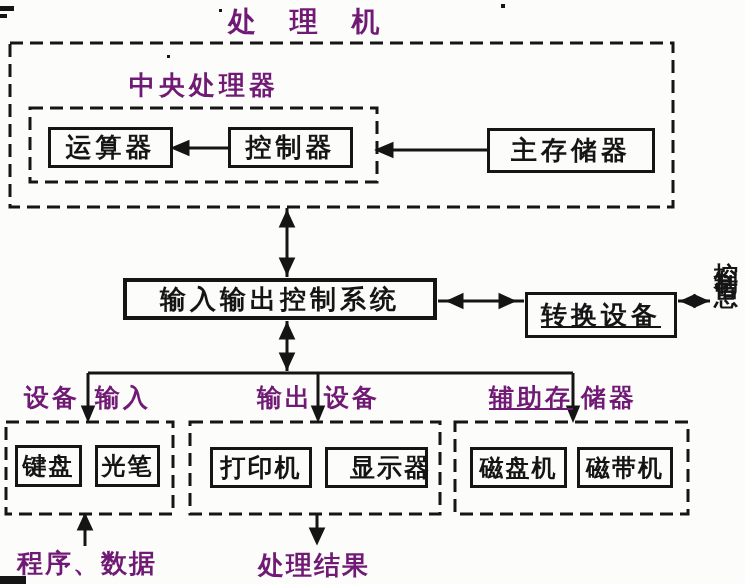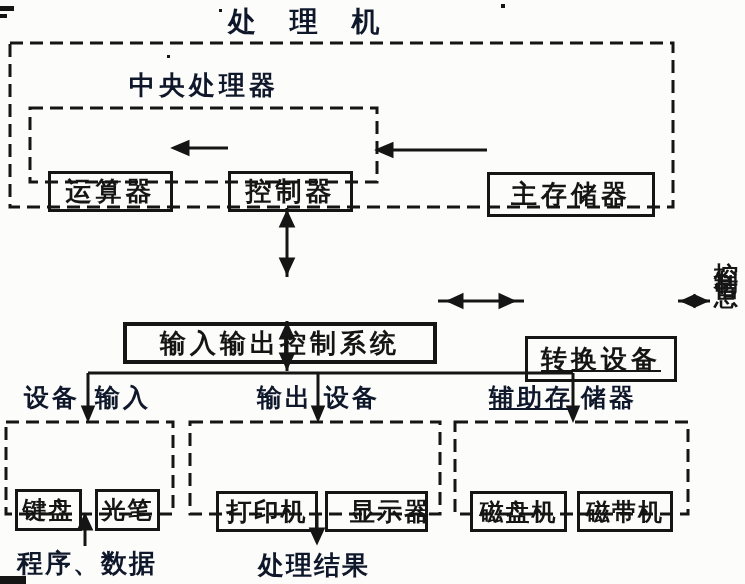--- a/index.html
+++ b/index.html
@@ -13,25 +13,24 @@
   #diagram{position:absolute;left:0;top:0;width:745px;height:584px;}
   #wires{position:absolute;left:0;top:0;width:745px;height:584px;pointer-events:none;}
   .box{
     position:absolute;
     border:3px solid #151515;
     display:flex;align-items:center;justify-content:center;
     font-weight:bold;color:#151515;
     background:transparent;
     box-sizing:border-box;
     white-space:nowrap;
-    margin-top:44px;
   }
   .lbl{
     position:absolute;
-    font-weight:bold;color:#0f172a;
+    font-weight:bold;color:#701a75;
     white-space:nowrap;line-height:1;
   }
   .title{font-size:28px;letter-spacing:12px;}
   .sec{font-size:26px;letter-spacing:4px;}
   .grp{font-size:25px;letter-spacing:3px;}
   .bot{font-size:26px;letter-spacing:2px;}
   .vert{
     font-size:24px;font-weight:bold;
     writing-mode:vertical-rl;text-orientation:upright;
     letter-spacing:7px;line-height:1;
@@ -118,21 +117,21 @@
   <div class="lbl grp" style="left:489px;top:385px;text-decoration:underline;">辅助存</div>
   <div class="lbl grp" style="left:581px;top:385px;">储器</div>
 
   <div class="box f24" style="left:15px;top:445px;width:67px;height:42px;">
     <span>键盘</span>
   </div>
   <div class="box f24" style="left:95px;top:445px;width:65px;height:42px;text-align:center;">
     <span>光笔</span>
   </div>
 
-  <div class="box f25" style="left:216px;top:447px;width:102px;height:41px;">
+  <div class="box f25" style="left:210px;top:447px;width:102px;height:41px;">
     <span>打印机</span>
   </div>
   <div class="box f25" style="left:325px;top:447px;width:103px;height:41px;padding-left:28px;">
     <span>显示器</span>
   </div>
 
   <div class="box f24" style="left:470px;top:447px;width:97px;height:41px;">
     <span>磁盘机</span>
   </div>
   <div class="box f24" style="left:577px;top:447px;width:96px;height:41px;">

